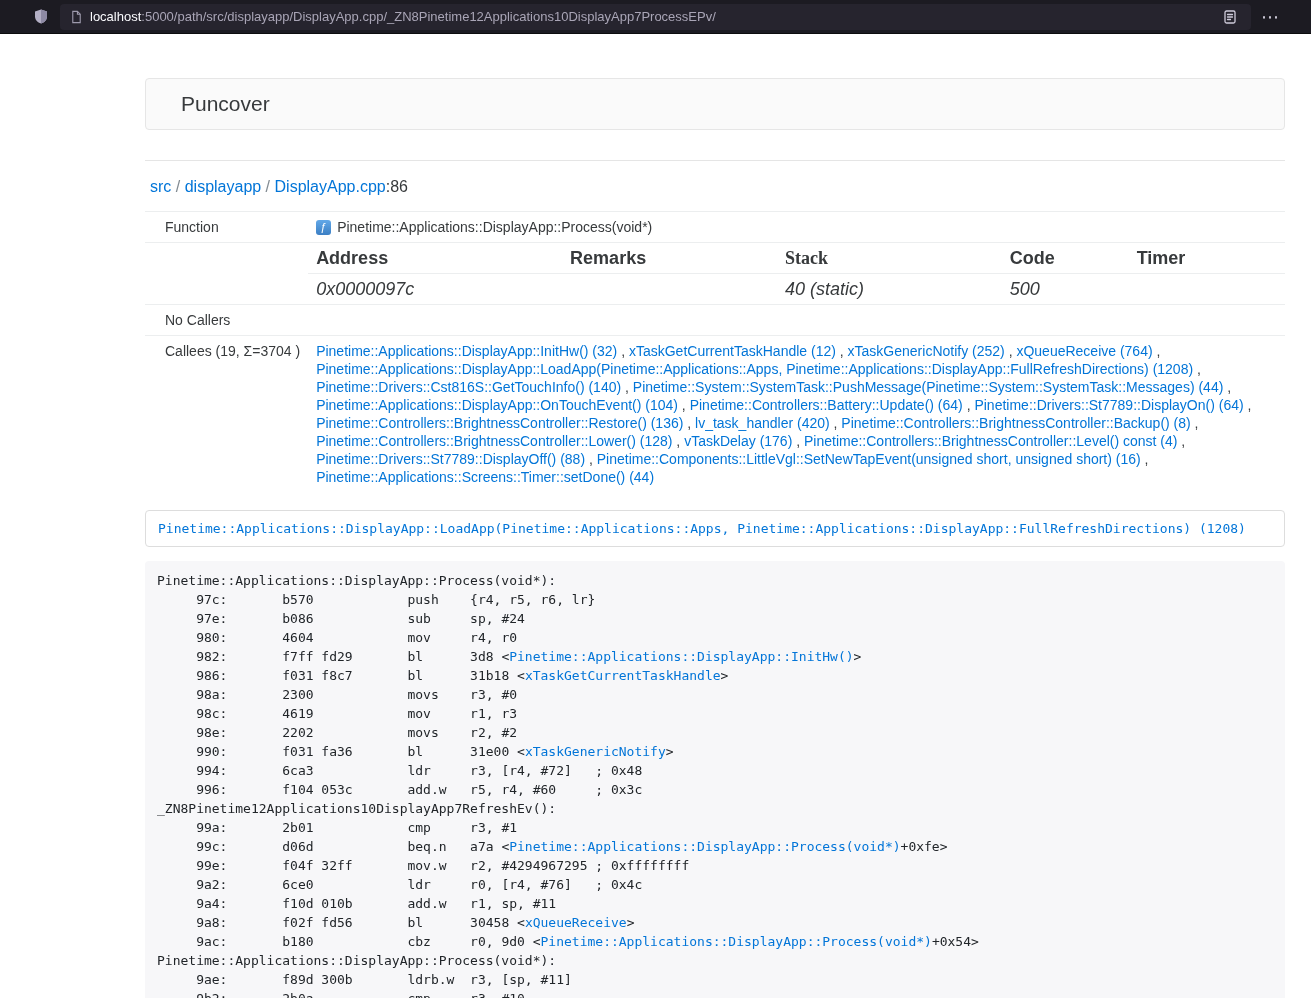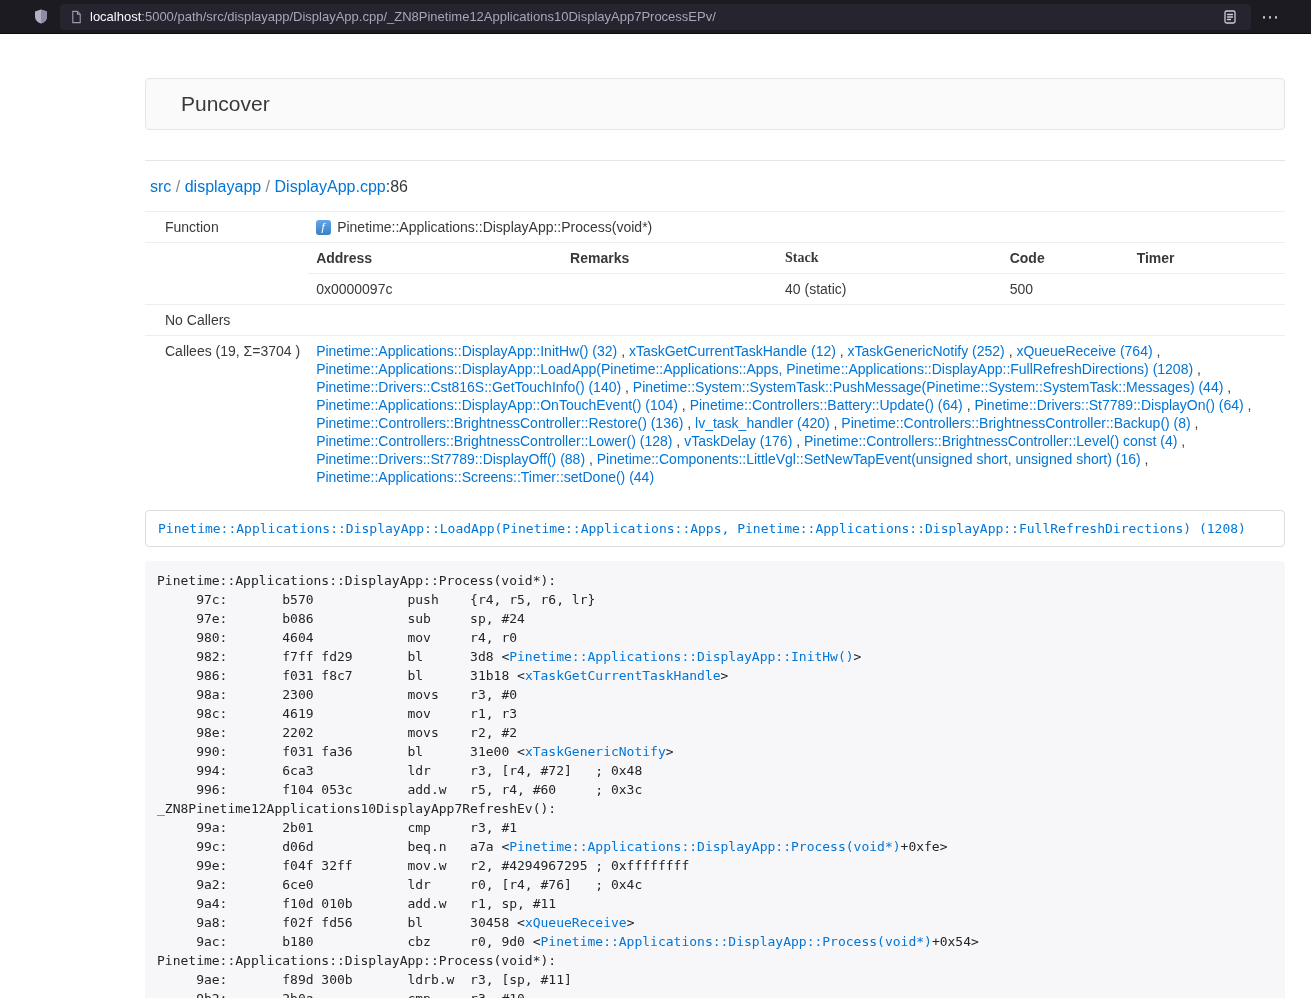--- a/index.html
+++ b/index.html
@@ -78,27 +78,27 @@
   .fn-icon {
     width: 15px; height: 15px;
     border-radius: 3px;
     background: linear-gradient(#62a8e8, #3b7fc4);
     color: #fff;
     font-size: 11px; line-height: 15px;
     text-align: center;
     display: inline-block;
     flex: 0 0 auto;
   }
-  table.stats-table { width: 100%; border-collapse: collapse; font-size: 14px; }
+  table.stats-table { width: 100%; border-collapse: collapse; font-size: 18px; }
   .stats-table th {
     text-align: left; font-weight: 700;
     padding: 6px 8px; line-height: 18px;
     border-bottom: 1px solid #eceeef;
   }
-  .stats-table td { padding: 6px 8px; line-height: 18px; }
+  .stats-table td { padding: 6px 8px; line-height: 18px; font-style: italic; }
   .col-address { width: 26%; } .col-remarks { width: 22%; }
   .col-stack { width: 23%; font-family: Liberation Serif, serif; } .col-code { width: 13%; } .col-static { width: 16%; }
   td.callees { line-height: 20px; padding-top: 7px; padding-bottom: 9px; margin-top: 12px; }
   .callee-sep { color: #373a3c; }
   
   .sig-box {
     margin-top: 18px;
     border: 1px solid #dddddd;
     border-radius: 4px;
     padding: 8px 12px;

